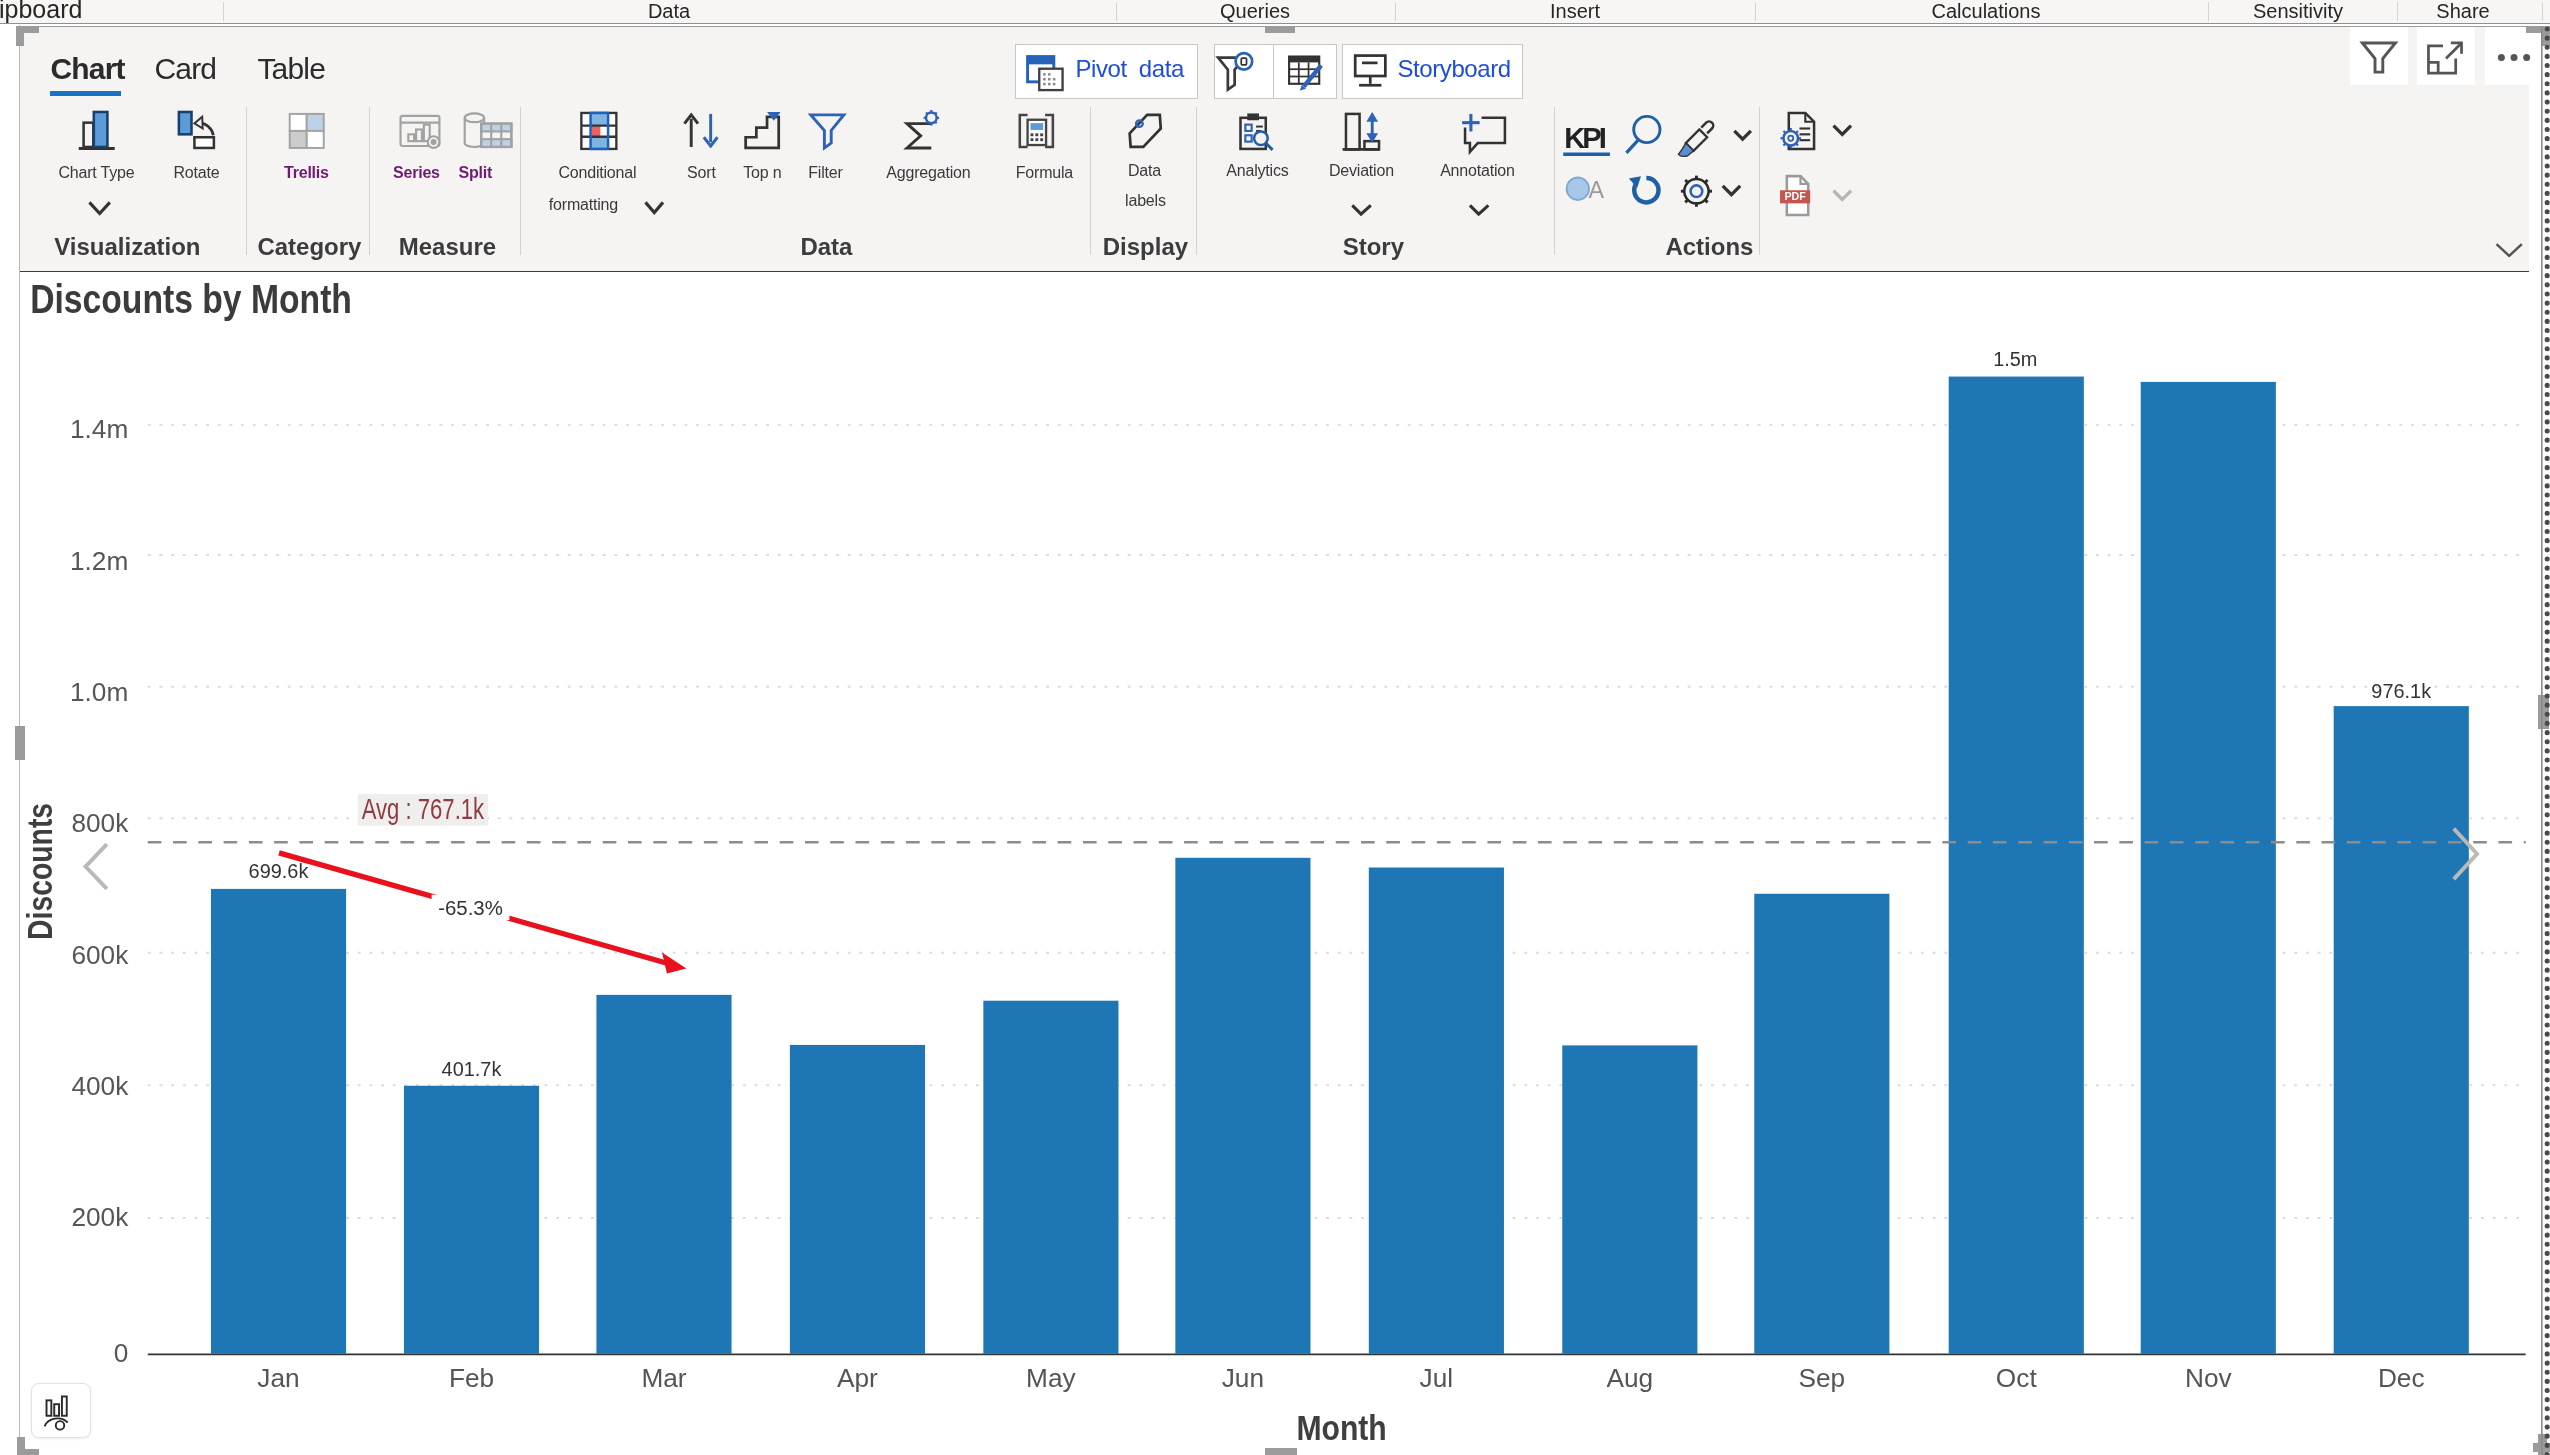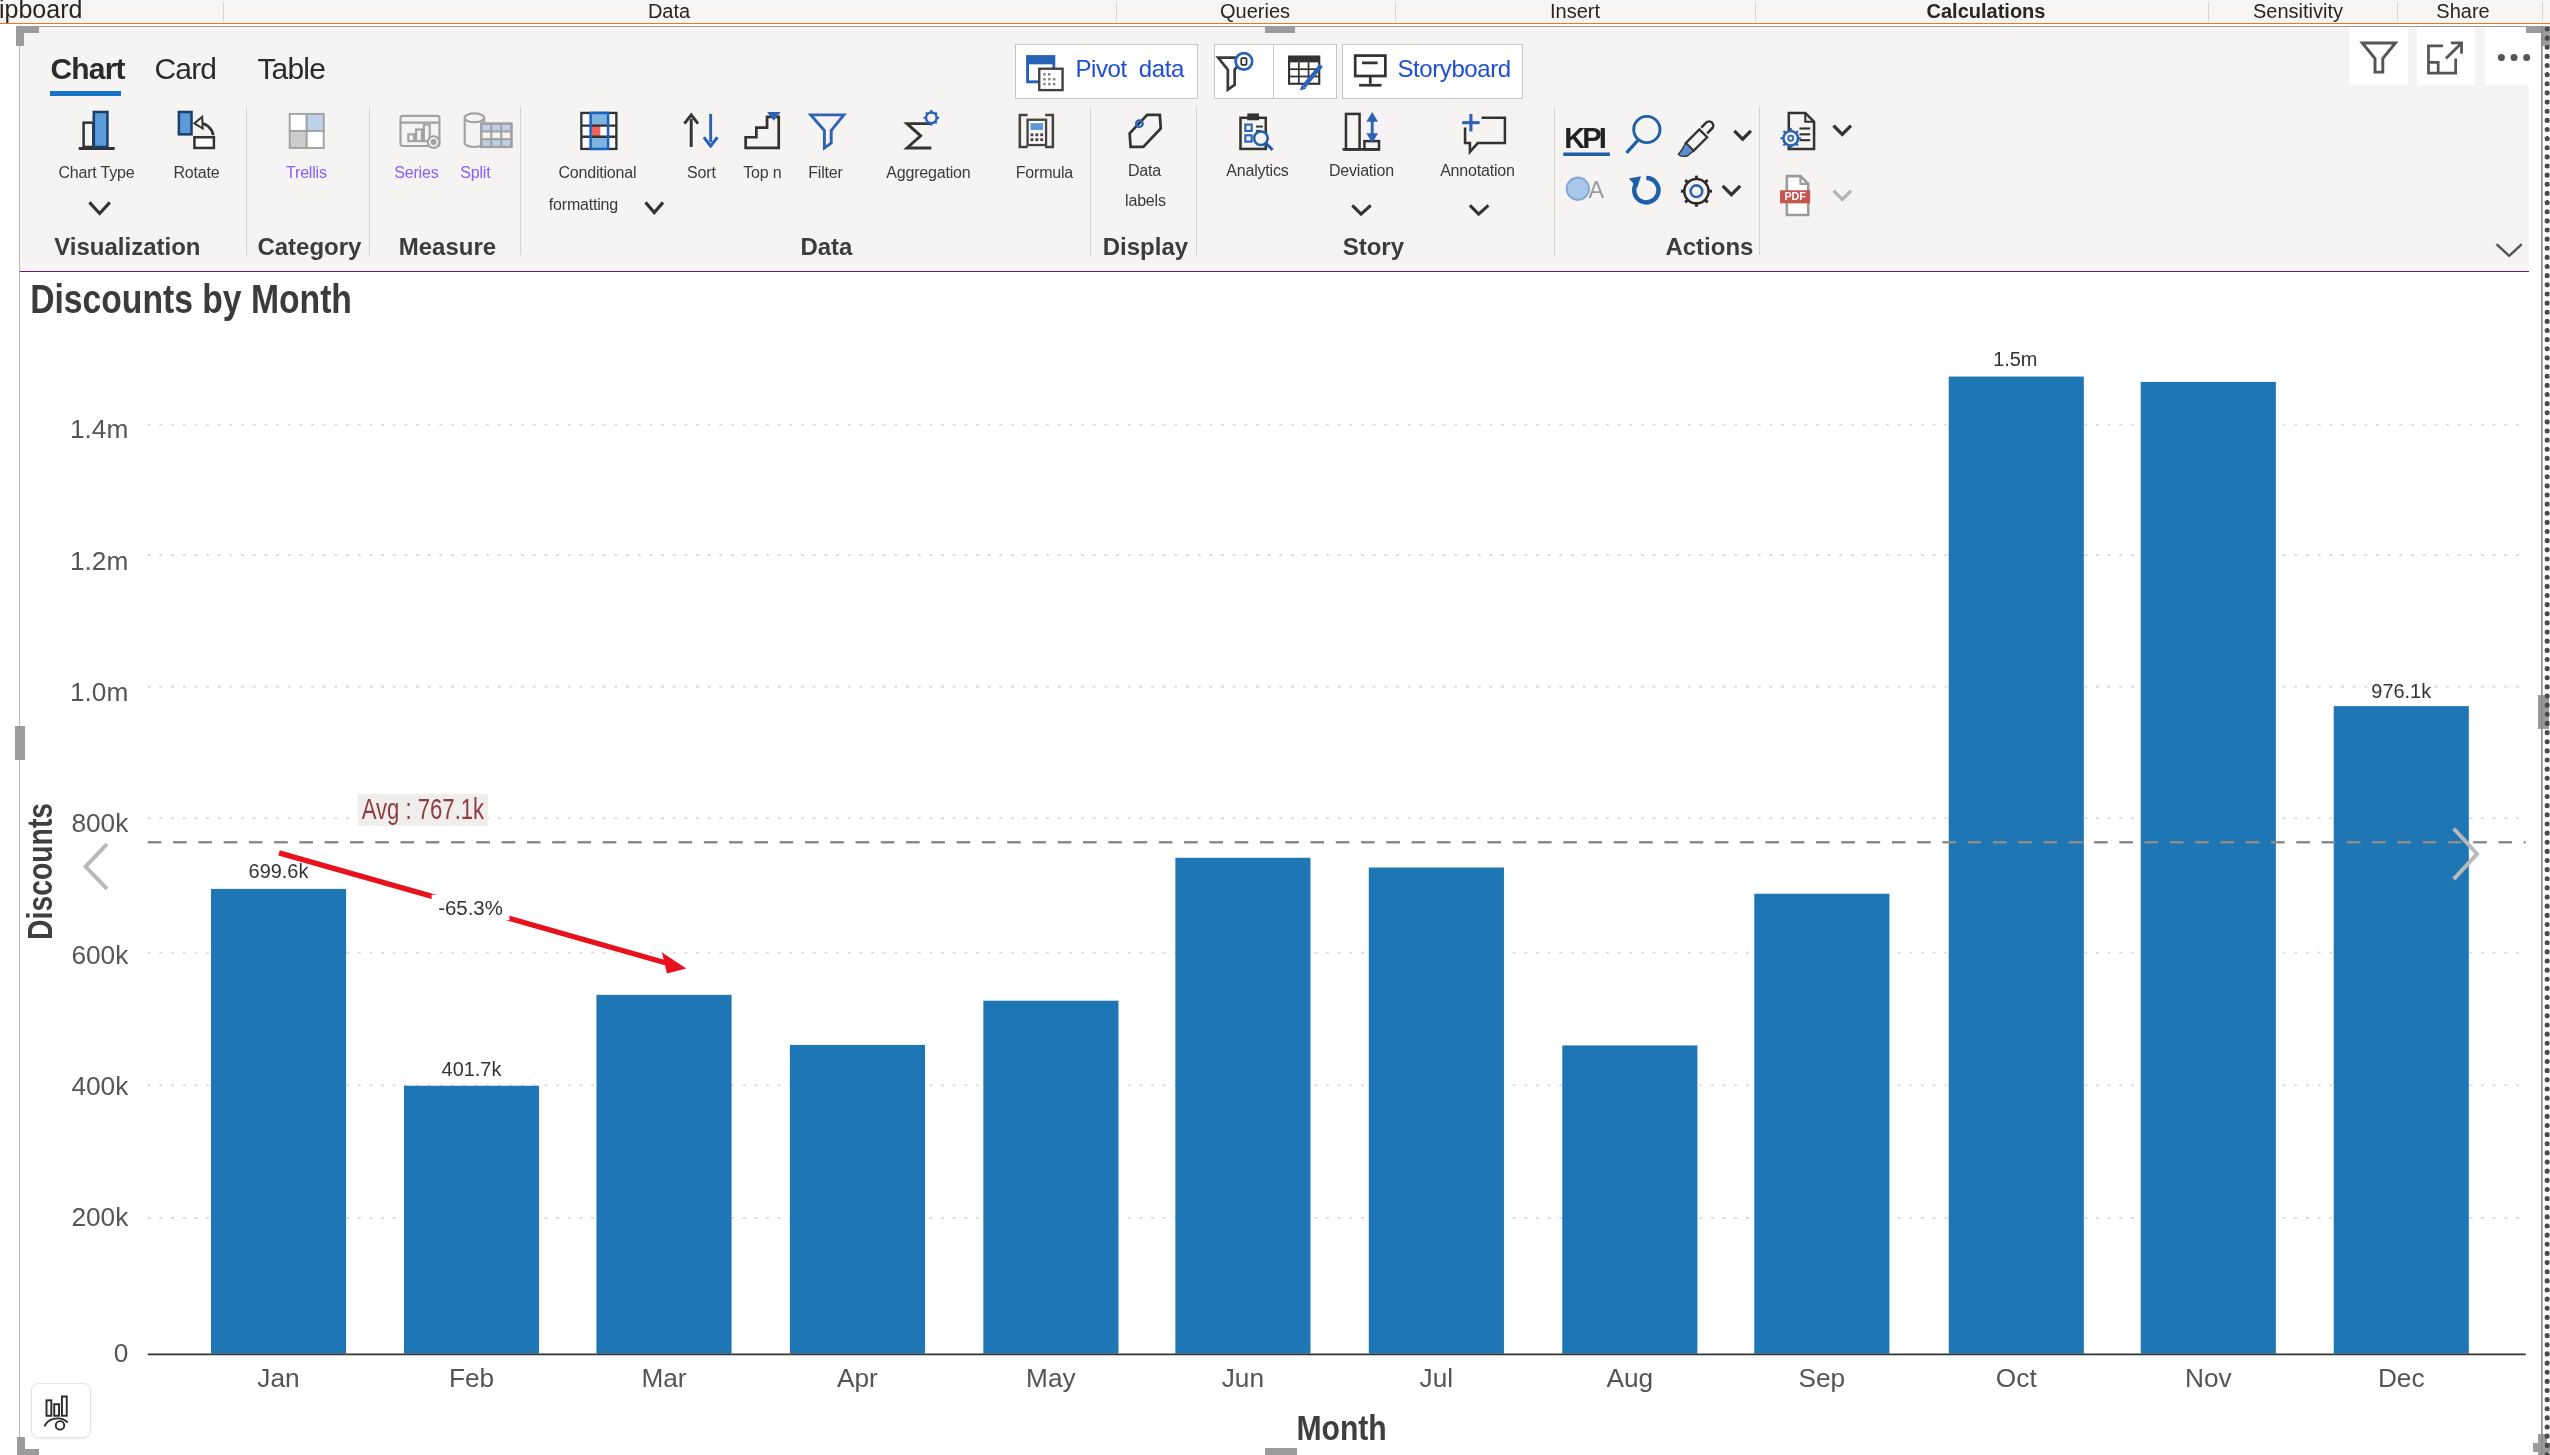--- a/index.html
+++ b/index.html
@@ -9,33 +9,33 @@
   #menubar{left:0;top:0;width:2550px;height:23px;background:#f7f6f5;border-bottom:1px solid #f97316;}
   .mtab{position:absolute;top:1px;height:21.4px;line-height:21.4px;font-size:20px;color:#262626;transform:translateX(-50%);}
   .mdiv{position:absolute;top:1.9px;height:19.4px;width:1px;background:#d6d4d2;}
   #frame-top{left:19.4px;top:26px;width:2524px;height:2.4px;background:#9b9b9b;}
   #frame-left{left:19.4px;top:25px;width:1px;height:1430px;background:#b9b9b9;}
   #ribbon{left:20.4px;top:27px;width:2509px;height:244px;background:#f5f4f3;border-bottom:1px solid #701a75;}
   .rtab{position:absolute;top:25px;font-size:30px;line-height:33px;color:#2b2b2b;letter-spacing:-0.8px;}
   .rsep{position:absolute;top:80px;height:148px;width:1px;background:#d4d2d0;}
   .ilabel{position:absolute;font-size:16px;letter-spacing:-0.2px;color:#3a3a3a;text-align:left;white-space:nowrap;transform:translateX(-50%);}
   .glabel{position:absolute;top:206px;font-size:24px;font-weight:700;color:#3c3c3c;text-align:center;white-space:nowrap;transform:translateX(-50%);}
-  .dis{color:#8b5cf6;}
+  .dis{color:#701a75;font-weight:bold;}
   .btn{position:absolute;top:16.5px;height:55px;background:#fff;border:1px solid #c9c7c5;box-sizing:border-box;}
   .btntext{font-size:24px;color:#1d4ed8;}
 </style>
 </head>
 <body>
 
   <div class="abs" id="menubar">
     <span style="position:absolute;left:-1px;top:-4.9px;font-size:25px;color:#262626;">ipboard</span>
     <span class="mtab" style="left:669px;">Data</span>
     <span class="mtab" style="left:1255px;text-align:center;">Queries</span>
     <span class="mtab" style="left:1575px;">Insert</span>
-    <span class="mtab" style="left:1986px;font-weight:bold;">Calculations</span>
+    <span class="mtab" style="left:1986px;">Calculations</span>
     <span class="mtab" style="left:2298px;">Sensitivity</span>
     <span class="mtab" style="left:2463px;">Share</span>
     <div class="mdiv" style="left:223px;"></div>
     <div class="mdiv" style="left:1116px;"></div>
     <div class="mdiv" style="left:1395px;"></div>
     <div class="mdiv" style="left:1755px;"></div>
     <div class="mdiv" style="left:2208px;"></div>
     <div class="mdiv" style="left:2397px;"></div>
     <div class="mdiv" style="left:2542px;"></div>
   </div>

